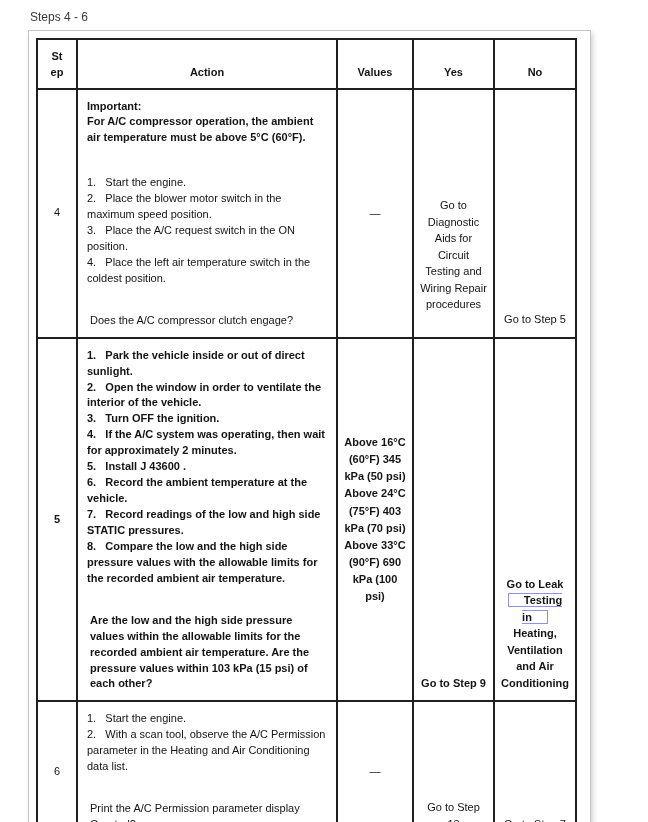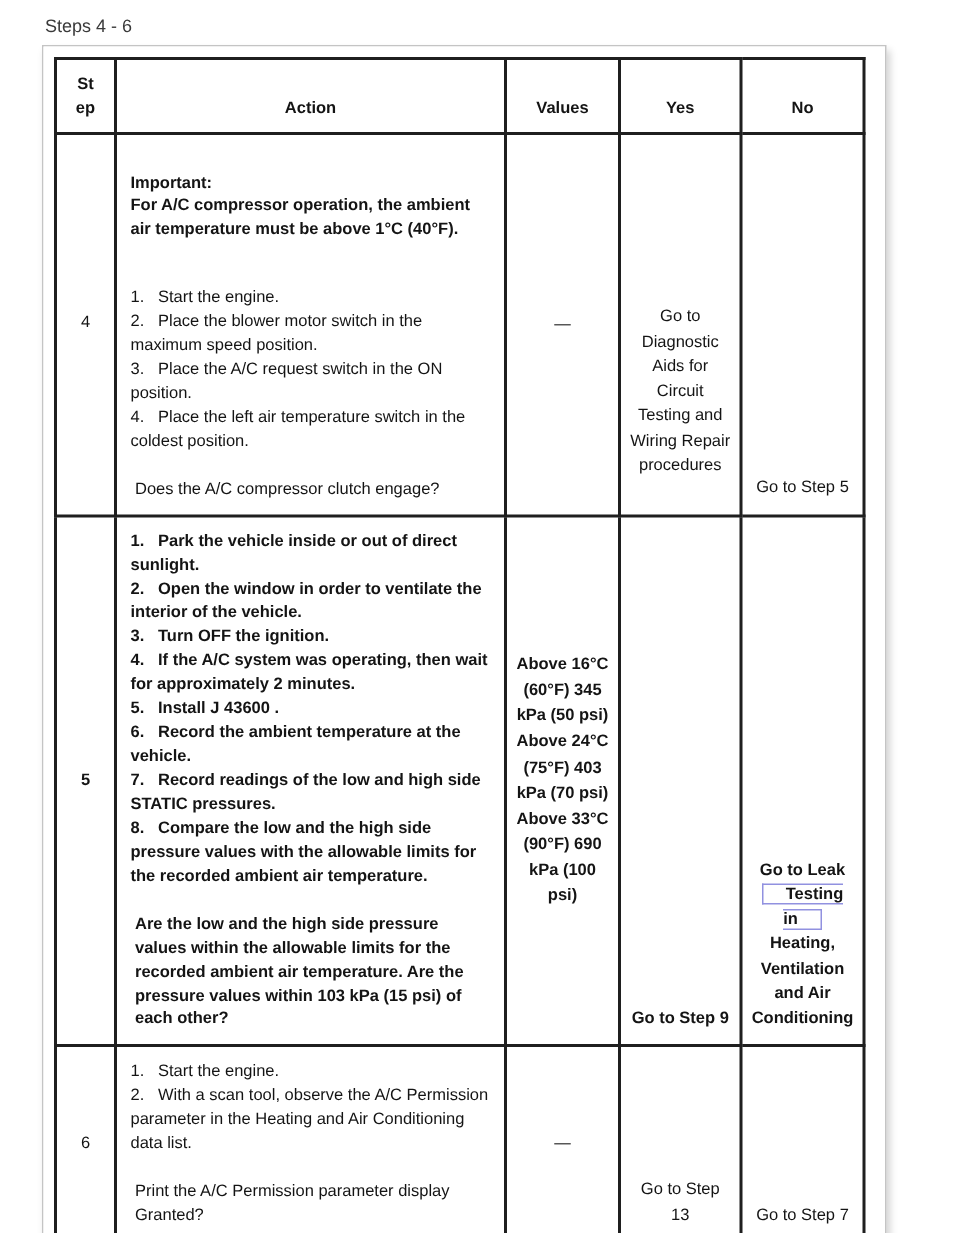--- a/index.html
+++ b/index.html
@@ -66,28 +66,28 @@
   td.cell-yes, td.cell-no {
     text-align: center;
     vertical-align: bottom;
     padding: 4px 6px 9px;
     line-height: 1.5;
   }
   td.cell-yes.extra-pad { padding-bottom: 24px; }
   .important-block {
     font-weight: bold;
     line-height: 1.4;
-    margin: 16px 0 30px 0;
+    margin: 0 0 30px 0;
   }
   .action-item {
     white-space: pre-wrap;
     margin: 0;
   }
   .question {
-    margin-top: 16px;
+    margin-top: 26px;
     padding-left: 3px;
   }
   .highlight-box {
     border: 1px solid #9191e0;
     padding: 0 15px;
   }
   .viewer-footer {
     height: 33px;
     border-top: 1px solid #d5d8dc;
     background: #eef1f4;
@@ -131,21 +131,21 @@
           <th>Yes</th>
           <th>No</th>
         </tr>
       </thead>
       <tbody>
         <tr class="row-4">
           <td class="cell-step">4</td>
           <td class="cell-action">
             <div class="important-block">
               <div>Important:</div>
-              <div>For A/C compressor operation, the ambient air temperature must be above 1°C (40°F).</div>
+              <div>For A/C compressor operation, the ambient air temperature must be above 5°C (60°F).</div>
             </div>
             <div>
                 <div class="action-item">1.   Start the engine.</div>
                 <div class="action-item">2.   Place the blower motor switch in the maximum speed position.</div>
                 <div class="action-item">3.   Place the A/C request switch in the ON position.</div>
                 <div class="action-item">4.   Place the left air temperature switch in the coldest position.</div>
               </div>
             <div class="question">Does the A/C compressor clutch engage?</div>
           </td>
           <td class="cell-values">—</td>

